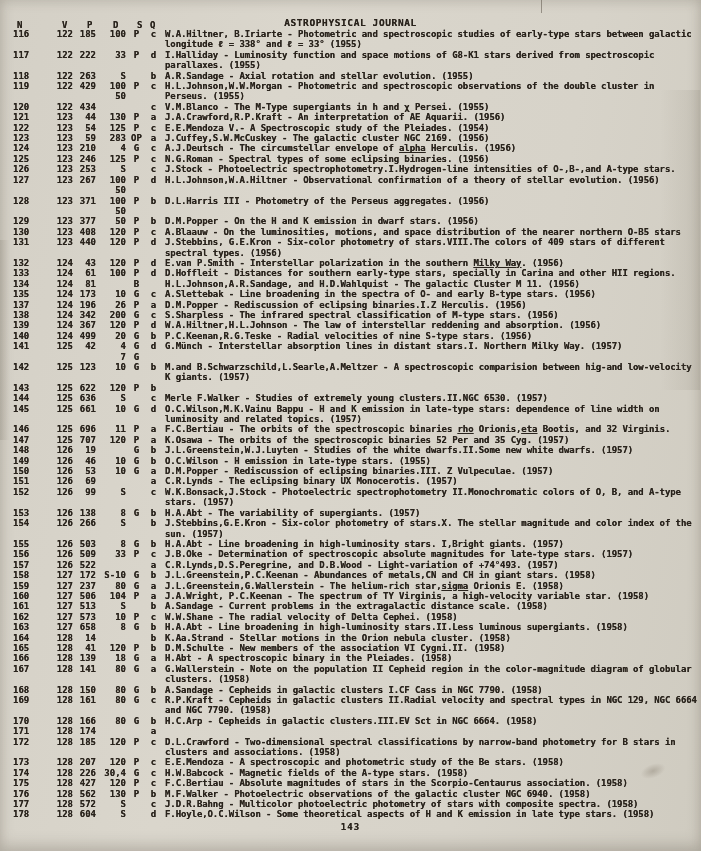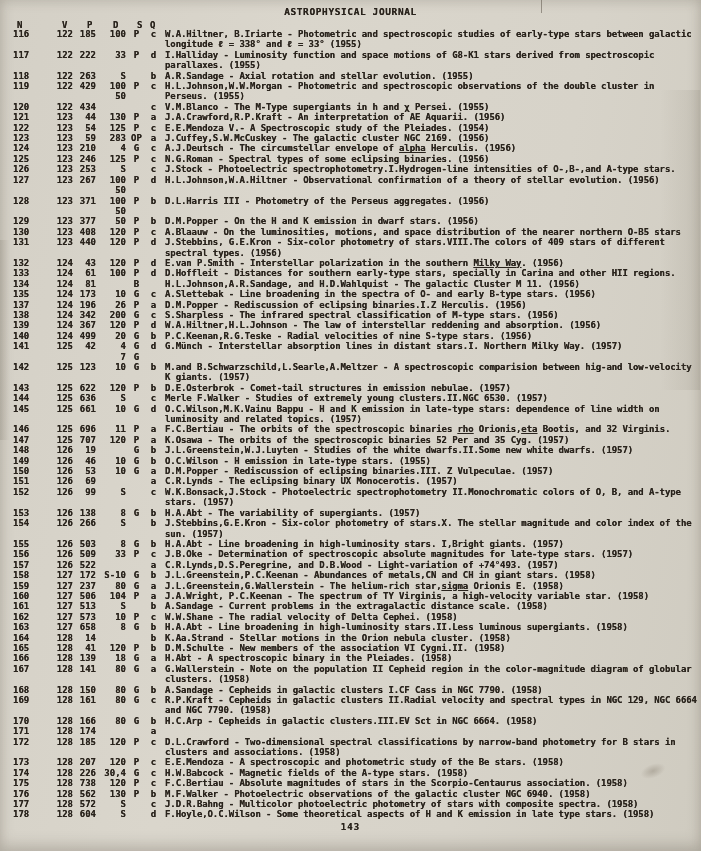--- a/index.html
+++ b/index.html
@@ -10,21 +10,21 @@
   }
   .paper{
     position:relative;width:701px;height:851px;
     background:linear-gradient(100deg,#d4d0c6 0%,#dad6cc 35%,#d7d3c9 70%,#cfcbc0 100%);
     color:#29231c;
     font-size:9px;line-height:10.4px;font-weight:bold;
     text-shadow:0 0 0.5px rgba(45,38,30,0.85);
     box-shadow:inset 0 -6px 14px rgba(90,84,72,0.25), inset 0 4px 10px rgba(120,112,98,0.15);
   }
   .title{
-    position:absolute;top:7px;left:0;right:0;
+    position:absolute;top:18px;left:0;right:0;
     text-align:center;font-size:9.5px;letter-spacing:0.6px;
   }
   .header-row{position:absolute;top:20px;left:0;right:0;height:11px;}
   .header-row span{position:absolute;top:0;}
   .h-n{left:17px;} .h-v{left:62px;} .h-p{left:87px;}
   .h-d{left:113px;} .h-s{left:137px;} .h-q{left:150px;}
   .entries{position:absolute;top:29px;left:0;right:0;}
   .row{display:flex;align-items:flex-start;padding-left:13px;}
   .c-n{width:23px;flex:none;}
   .c-v{width:37px;flex:none;text-align:right;}
@@ -322,21 +322,20 @@
     <span class="c-text">M.and B.Schwarzschild,L.Searle,A.Meltzer - A spectroscopic comparision between hig-and low-velocity K giants. (1957)</span>
   </div>
 
   <div class="row">
     <span class="c-n">143</span>
     <span class="c-v">125</span>
     <span class="c-p">622</span>
     <span class="c-d">120</span>
     <span class="c-s">P</span>
     <span class="c-q">b</span>
-    <span class="c-text">D.E.Osterbrok - Comet-tail structures in emission nebulae.   (1957)</span>
   </div>
 
   <div class="row">
     <span class="c-n">144</span>
     <span class="c-v">125</span>
     <span class="c-p">636</span>
     <span class="c-d">S</span>
     <span class="c-s"></span>
     <span class="c-q">c</span>
     <span class="c-text">Merle F.Walker - Studies of extremely young clusters.II.NGC 6530. (1957)</span>
@@ -637,21 +636,21 @@
     <span class="c-p">226</span>
     <span class="c-d">30,4</span>
     <span class="c-s">G</span>
     <span class="c-q">c</span>
     <span class="c-text">H.W.Babcock - Magnetic fields of the A-type stars.  (1958)</span>
   </div>
 
   <div class="row">
     <span class="c-n">175</span>
     <span class="c-v">128</span>
-    <span class="c-p">738</span>
+    <span class="c-p">427</span>
     <span class="c-d">120</span>
     <span class="c-s">P</span>
     <span class="c-q">c</span>
     <span class="c-text">F.C.Bertiau - Absolute magnitudes of stars in the Scorpio-Centaurus association.  (1958)</span>
   </div>
 
   <div class="row">
     <span class="c-n">176</span>
     <span class="c-v">128</span>
     <span class="c-p">562</span>

